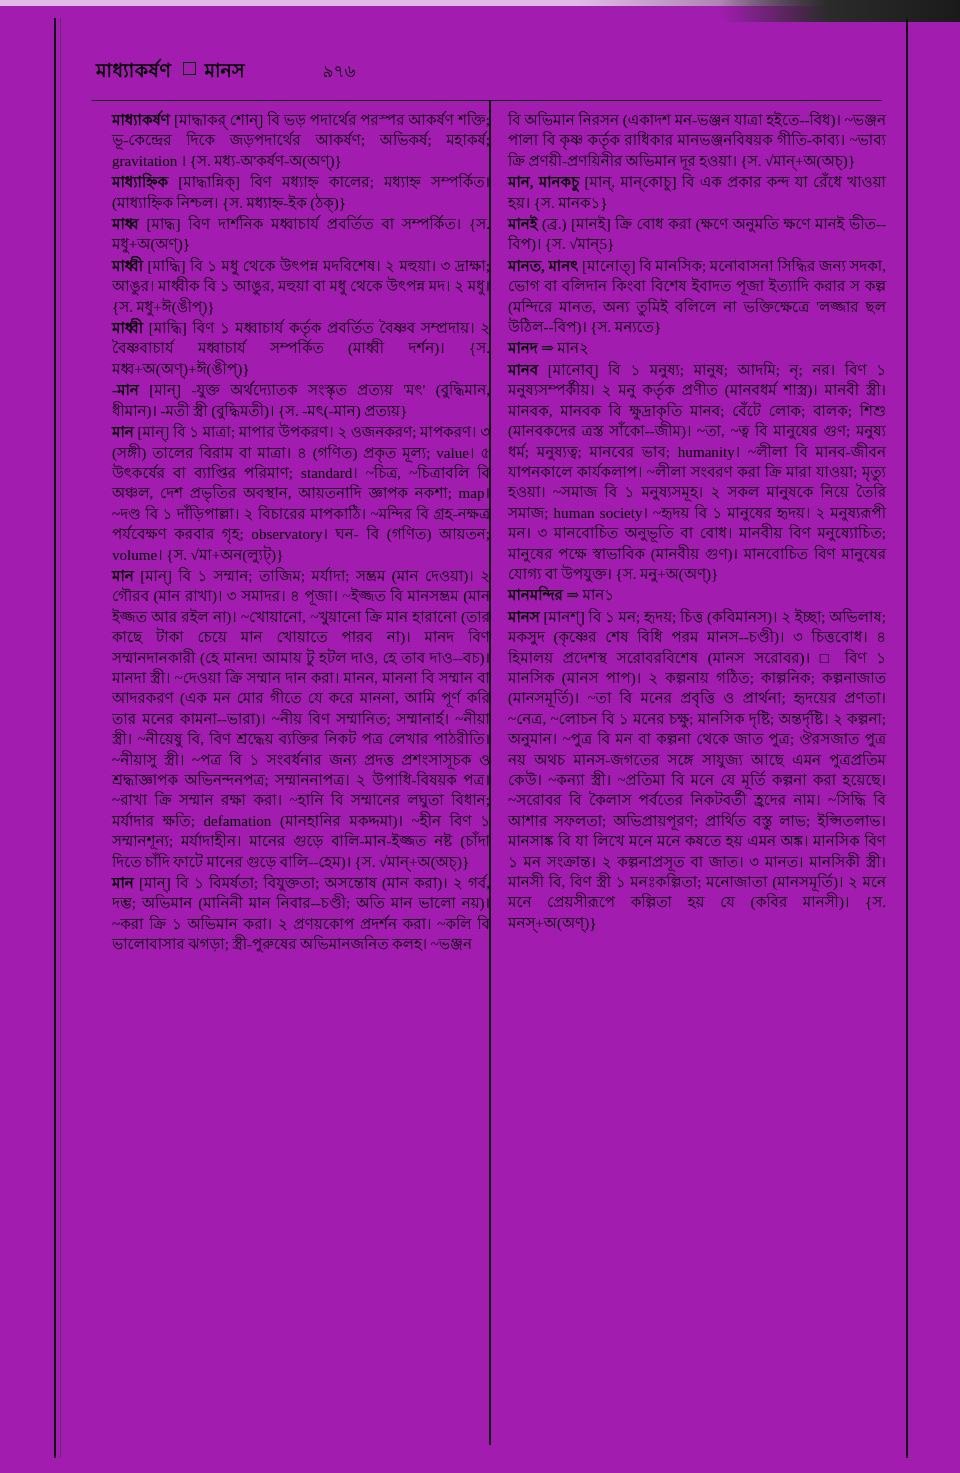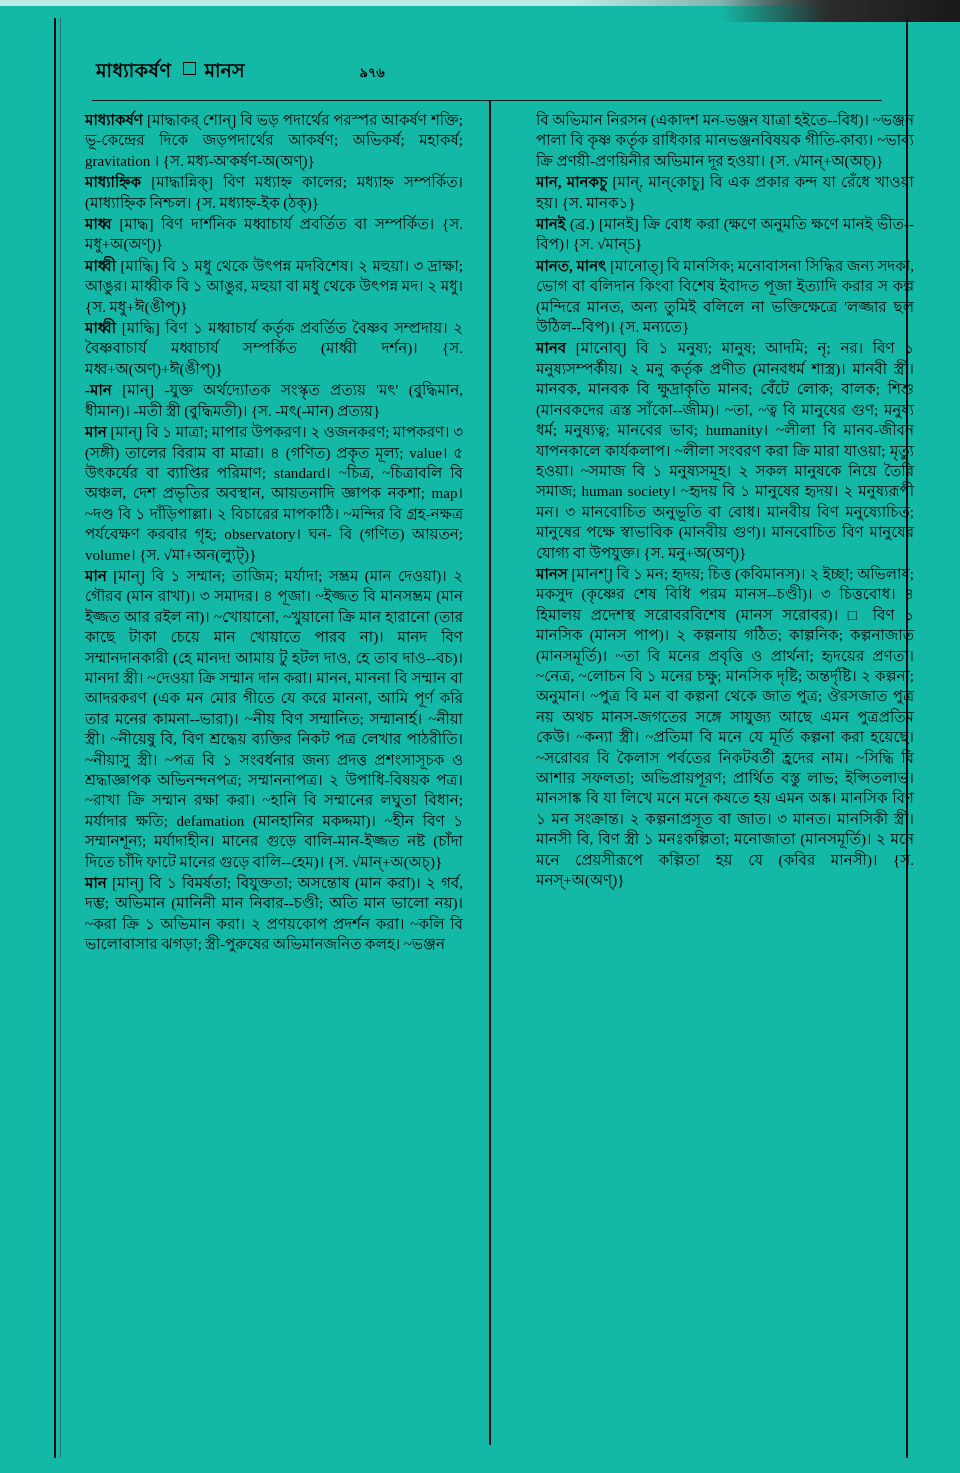--- a/index.html
+++ b/index.html
@@ -15,21 +15,21 @@
     position: relative;
     overflow: hidden;
   }
 
   
   .page {
     position: absolute;
     left: 0; top: 0;
     width: 960px;
     height: 1473px;
-    background: #14b8a6;
+    background: #a21caf;
   }
 
   
   .scan-corner {
     position: absolute;
     right: 0;
     top: 0;
     width: 240px;
     height: 22px;
     background: linear-gradient(90deg, rgba(255,255,255,0) 0%, #2b2b2b 45%, #1a1a1a 100%);
@@ -111,37 +111,37 @@
     margin: 0 9px 0 11px;
     position: relative;
     top: -2px;
   }
   .runhead .rh-right {
     font-size: 19px;
     font-weight: bold;
     white-space: nowrap;
   }
   .runhead .rh-page {
-    margin-left: 115px;
-    font-size: 13px;
-    font-weight: bold;
+    margin-left: 78px;
+    font-size: 17px;
+    font-weight: normal;
   }
 
   
   .col {
     position: absolute;
     top: 110px;
     width: 378px;
     font-size: 15.1px;
     line-height: 20.4px;
     text-align: justify;
     word-spacing: -0.3px;
   }
-  .col-left { left: 85px; }
-  .col-right { left: 508px; margin-left: 28px; }
+  .col-left { left: 112px; }
+  .col-right { left: 508px; }
 
   .entry {
     margin: 0 0 1px 0;
     text-indent: 0;
   }
   .entry .hw {
     font-weight: bold;
   }
 
   
@@ -181,17 +181,19 @@
     <p class="entry"><span class="hw">মান</span> <span>[মান্] বি ১ মাত্রা; মাপার উপকরণ। ২ ওজনকরণ; মাপকরণ। ৩ (সঙ্গী) তালের বিরাম বা মাত্রা। ৪ (গণিত) প্রকৃত মূল্য; value। ৫ উৎকর্ষের বা ব্যাপ্তির পরিমাণ; standard। ~চিত্র, ~চিত্রাবলি বি অঞ্চল, দেশ প্রভৃতির অবস্থান, আয়তনাদি জ্ঞাপক নকশা; map। ~দণ্ড বি ১ দাঁড়িপাল্লা। ২ বিচারের মাপকাঠি। ~মন্দির বি গ্রহ-নক্ষত্র পর্যবেক্ষণ করবার গৃহ; observatory। ঘন- বি (গণিত) আয়তন; volume। {স. √মা+অন(ল্যুট্)}</span></p>
     <p class="entry"><span class="hw">মান</span> <span>[মান্] বি ১ সম্মান; তাজিম; মর্যাদা; সম্ভ্রম (মান দেওয়া)। ২ গৌরব (মান রাখা)। ৩ সমাদর। ৪ পূজা। ~ইজ্জত বি মানসম্ভ্রম (মান ইজ্জত আর রইল না)। ~খোয়ানো, ~খুয়ানো ক্রি মান হারানো (তার কাছে টাকা চেয়ে মান খোয়াতে পারব না)। মানদ বিণ সম্মানদানকারী (হে মানদ! আমায় টু হটল দাও, হে তাব দাও--বচ)। মানদা স্ত্রী। ~দেওয়া ক্রি সম্মান দান করা। মানন, মাননা বি সম্মান বা আদরকরণ (এক মন মোর গীতে যে করে মাননা, আমি পূর্ণ করি তার মনের কামনা--ভারা)। ~নীয় বিণ সম্মানিত; সম্মানার্হ। ~নীয়া স্ত্রী। ~নীয়েষু বি, বিণ শ্রদ্ধেয় ব্যক্তির নিকট পত্র লেখার পাঠরীতি। ~নীয়াসু স্ত্রী। ~পত্র বি ১ সংবর্ধনার জন্য প্রদত্ত প্রশংসাসূচক ও শ্রদ্ধাজ্ঞাপক অভিনন্দনপত্র; সম্মাননাপত্র। ২ উপাধি-বিষয়ক পত্র। ~রাখা ক্রি সম্মান রক্ষা করা। ~হানি বি সম্মানের লঘুতা বিধান; মর্যাদার ক্ষতি; defamation (মানহানির মকদ্দমা)। ~হীন বিণ ১ সম্মানশূন্য; মর্যাদাহীন। মানের গুড়ে বালি-মান-ইজ্জত নষ্ট (চাঁদা দিতে চাঁদি ফাটে মানের গুড়ে বালি--হেম)। {স. √মান্+অ(অচ্)}</span></p>
     <p class="entry"><span class="hw">মান</span> <span>[মান্] বি ১ বিমর্ষতা; বিযুক্ততা; অসন্তোষ (মান করা)। ২ গর্ব, দম্ভ; অভিমান (মানিনী মান নিবার--চণ্ডী; অতি মান ভালো নয়)। ~করা ক্রি ১ অভিমান করা। ২ প্রণয়কোপ প্রদর্শন করা। ~কলি বি ভালোবাসার ঝগড়া; স্ত্রী-পুরুষের অভিমানজনিত কলহ। ~ভঞ্জন</span></p>
   </div>
 
   <div class="col col-right">
     <p class="entry"><span>বি অভিমান নিরসন (একাদশ মন-ভঞ্জন যাত্রা হইতে--বিধ)। ~ভঞ্জন পালা বি কৃষ্ণ কর্তৃক রাধিকার মানভঞ্জনবিষয়ক গীতি-কাব্য। ~ভাব্য ক্রি প্রণয়ী-প্রণয়িনীর অভিমান দূর হওয়া। {স. √মান্+অ(অচ্)}</span></p>
     <p class="entry"><span class="hw">মান, মানকচু</span> <span>[মান্, মান্‌কোচু] বি এক প্রকার কন্দ যা রেঁধে খাওয়া হয়। {স. মানক১}</span></p>
     <p class="entry"><span class="hw">মানই</span> <span>(ব্র.) [মানই] ক্রি বোধ করা (ক্ষণে অনুমতি ক্ষণে মানই ভীত--বিপ)। {স. √মান্5}</span></p>
     <p class="entry"><span class="hw">মানত, মানৎ</span> <span>[মানোত্] বি মানসিক; মনোবাসনা সিদ্ধির জন্য সদকা, ভোগ বা বলিদান কিংবা বিশেষ ইবাদত পূজা ইত্যাদি করার স কল্প (মন্দিরে মানত, অন্য তুমিই বলিলে না ভক্তিক্ষেত্রে 'লজ্জার ছল উঠিল--বিপ)। {স. মন্যতে}</span></p>
+    <p class="entry"><span class="hw">মানদ</span> <span>⇒ মান২</span></p>
     <p class="entry"><span class="hw">মানব</span> <span>[মানোব্] বি ১ মনুষ্য; মানুষ; আদমি; নৃ; নর। বিণ ১ মনুষ্যসম্পর্কীয়। ২ মনু কর্তৃক প্রণীত (মানবধর্ম শাস্ত্র)। মানবী স্ত্রী। মানবক, মানবক বি ক্ষুদ্রাকৃতি মানব; বেঁটে লোক; বালক; শিশু (মানবকদের ত্রস্ত সাঁকো--জীম)। ~তা, ~ত্ব বি মানুষের গুণ; মনুষ্য ধর্ম; মনুষ্যত্ব; মানবের ভাব; humanity। ~লীলা বি মানব-জীবন যাপনকালে কার্যকলাপ। ~লীলা সংবরণ করা ক্রি মারা যাওয়া; মৃত্যু হওয়া। ~সমাজ বি ১ মনুষ্যসমূহ। ২ সকল মানুষকে নিয়ে তৈরি সমাজ; human society। ~হৃদয় বি ১ মানুষের হৃদয়। ২ মনুষ্যরূপী মন। ৩ মানবোচিত অনুভূতি বা বোধ। মানবীয় বিণ মনুষ্যোচিত; মানুষের পক্ষে স্বাভাবিক (মানবীয় গুণ)। মানবোচিত বিণ মানুষের যোগ্য বা উপযুক্ত। {স. মনু+অ(অণ্)}</span></p>
+    <p class="entry"><span class="hw">মানমন্দির</span> <span>⇒ মান১</span></p>
     <p class="entry"><span class="hw">মানস</span> <span>[মানশ্] বি ১ মন; হৃদয়; চিত্ত (কবিমানস)। ২ ইচ্ছা; অভিলাষ; মকসুদ (কৃষ্ণের শেষ বিধি পরম মানস--চণ্ডী)। ৩ চিত্তবোধ। ৪ হিমালয় প্রদেশস্থ সরোবরবিশেষ (মানস সরোবর)। □ বিণ ১ মানসিক (মানস পাপ)। ২ কল্পনায় গঠিত; কাল্পনিক; কল্পনাজাত (মানসমূর্তি)। ~তা বি মনের প্রবৃত্তি ও প্রার্থনা; হৃদয়ের প্রণতা। ~নেত্র, ~লোচন বি ১ মনের চক্ষু; মানসিক দৃষ্টি; অন্তর্দৃষ্টি। ২ কল্পনা; অনুমান। ~পুত্র বি মন বা কল্পনা থেকে জাত পুত্র; ঔরসজাত পুত্র নয় অথচ মানস-জগতের সঙ্গে সাযুজ্য আছে এমন পুত্রপ্রতিম কেউ। ~কন্যা স্ত্রী। ~প্রতিমা বি মনে যে মূর্তি কল্পনা করা হয়েছে। ~সরোবর বি কৈলাস পর্বতের নিকটবর্তী হ্রদের নাম। ~সিদ্ধি বি আশার সফলতা; অভিপ্রায়পূরণ; প্রার্থিত বস্তু লাভ; ইপ্সিতলাভ। মানসাঙ্ক বি যা লিখে মনে মনে কষতে হয় এমন অঙ্ক। মানসিক বিণ ১ মন সংক্রান্ত। ২ কল্পনাপ্রসূত বা জাত। ৩ মানত। মানসিকী স্ত্রী। মানসী বি, বিণ স্ত্রী ১ মনঃকল্পিতা; মনোজাতা (মানসমূর্তি)। ২ মনে মনে প্রেয়সীরূপে কল্পিতা হয় যে (কবির মানসী)। {স. মনস্+অ(অণ্)}</span></p>
   </div>
 
 </div>
 
 </body></html>

